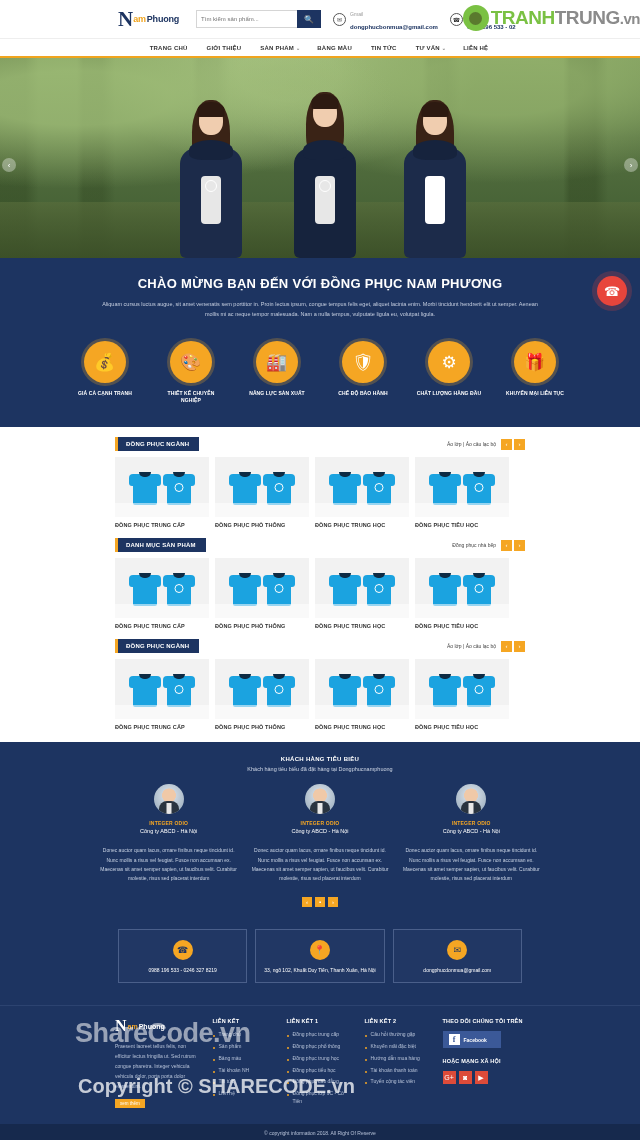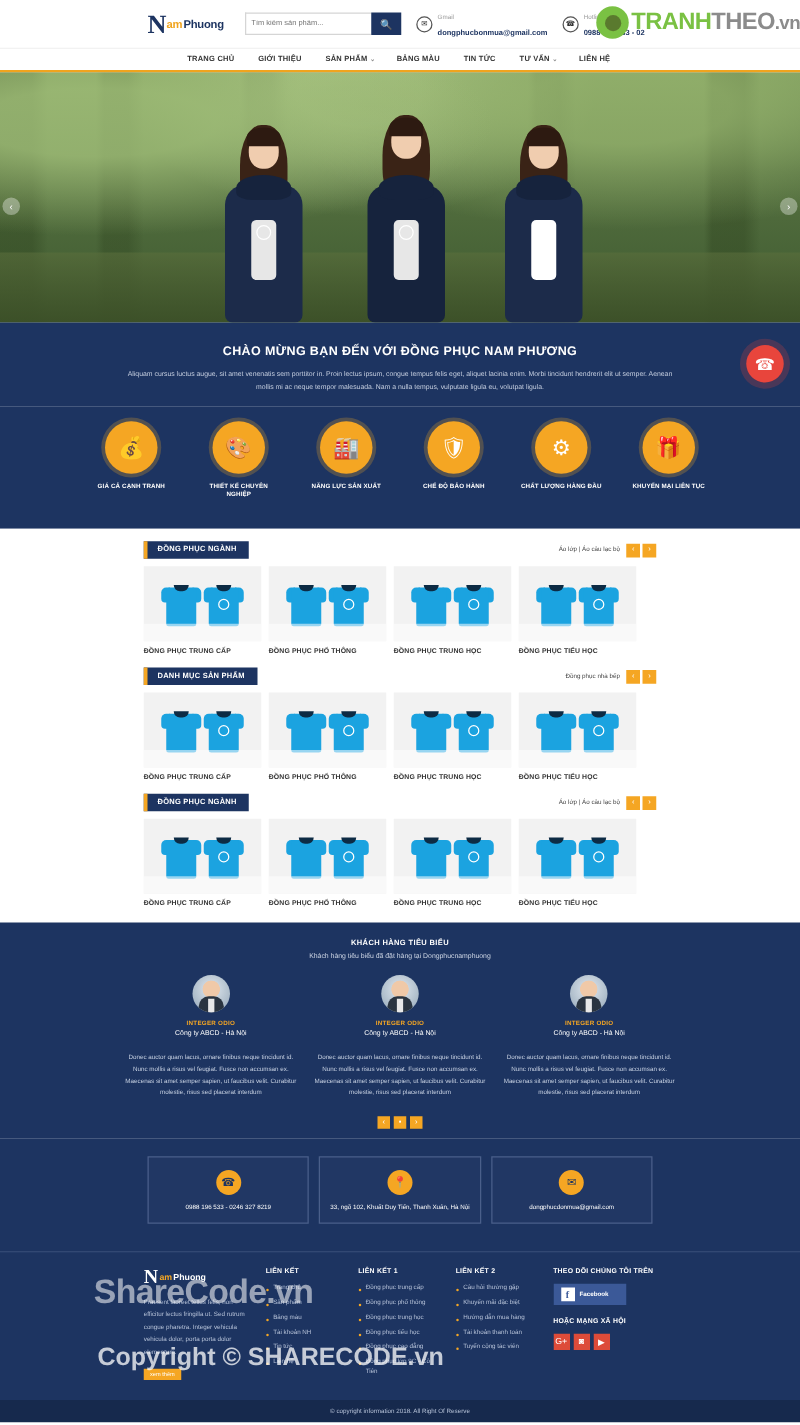--- a/index.html
+++ b/index.html
@@ -191,21 +191,21 @@
 
   
   .welcome {
     background: #1d3461;
     padding: 18px 100px 10px;
     text-align: center;
     color: #fff;
     position: relative;
   }
   .welcome h1 {
-    font-size: 10px; font-weight: bold; letter-spacing: .3px; margin-bottom: 8px;
+    font-size: 13px; font-weight: bold; letter-spacing: .3px; margin-bottom: 8px;
   }
   .welcome p {
     font-size: 5.5px; line-height: 1.85; color: #c6cfe0; font-weight: normal;
   }
   .call-float {
     position: absolute; right: 13px; top: 18px;
     width: 30px;height:30px;border-radius:50%;
     background:#e8453c;
     display:flex;align-items:center;justify-content:center;
     color:#fff;font-size:13px;
@@ -417,21 +417,21 @@
     <span class="hdr-circle">☎</span>
     <span class="hdr-txt">
       <span class="hdr-label">Hotline</span><br>
       <span class="hdr-val">0988 196 533 - 02</span>
     </span>
   </div>
 
   <div class="sharecode-logo">
     <span class="sc-mark"></span>
     <span class="sc-text">
-      <span class="sc-share">TRANH</span><span class="sc-code">THEO</span><span class="sc-vn">.vn</span>
+      <span class="sc-share">TRANH</span><span class="sc-code">TRUNG</span><span class="sc-vn">.vn</span>
     </span>
   </div>
 </div>
 
 <nav class="nav" id="nav-root">
     <div class="nav-item">
      <span>TRANG CHỦ</span>
      <span class="caret"></span>
    </div>
     <div class="nav-item">

